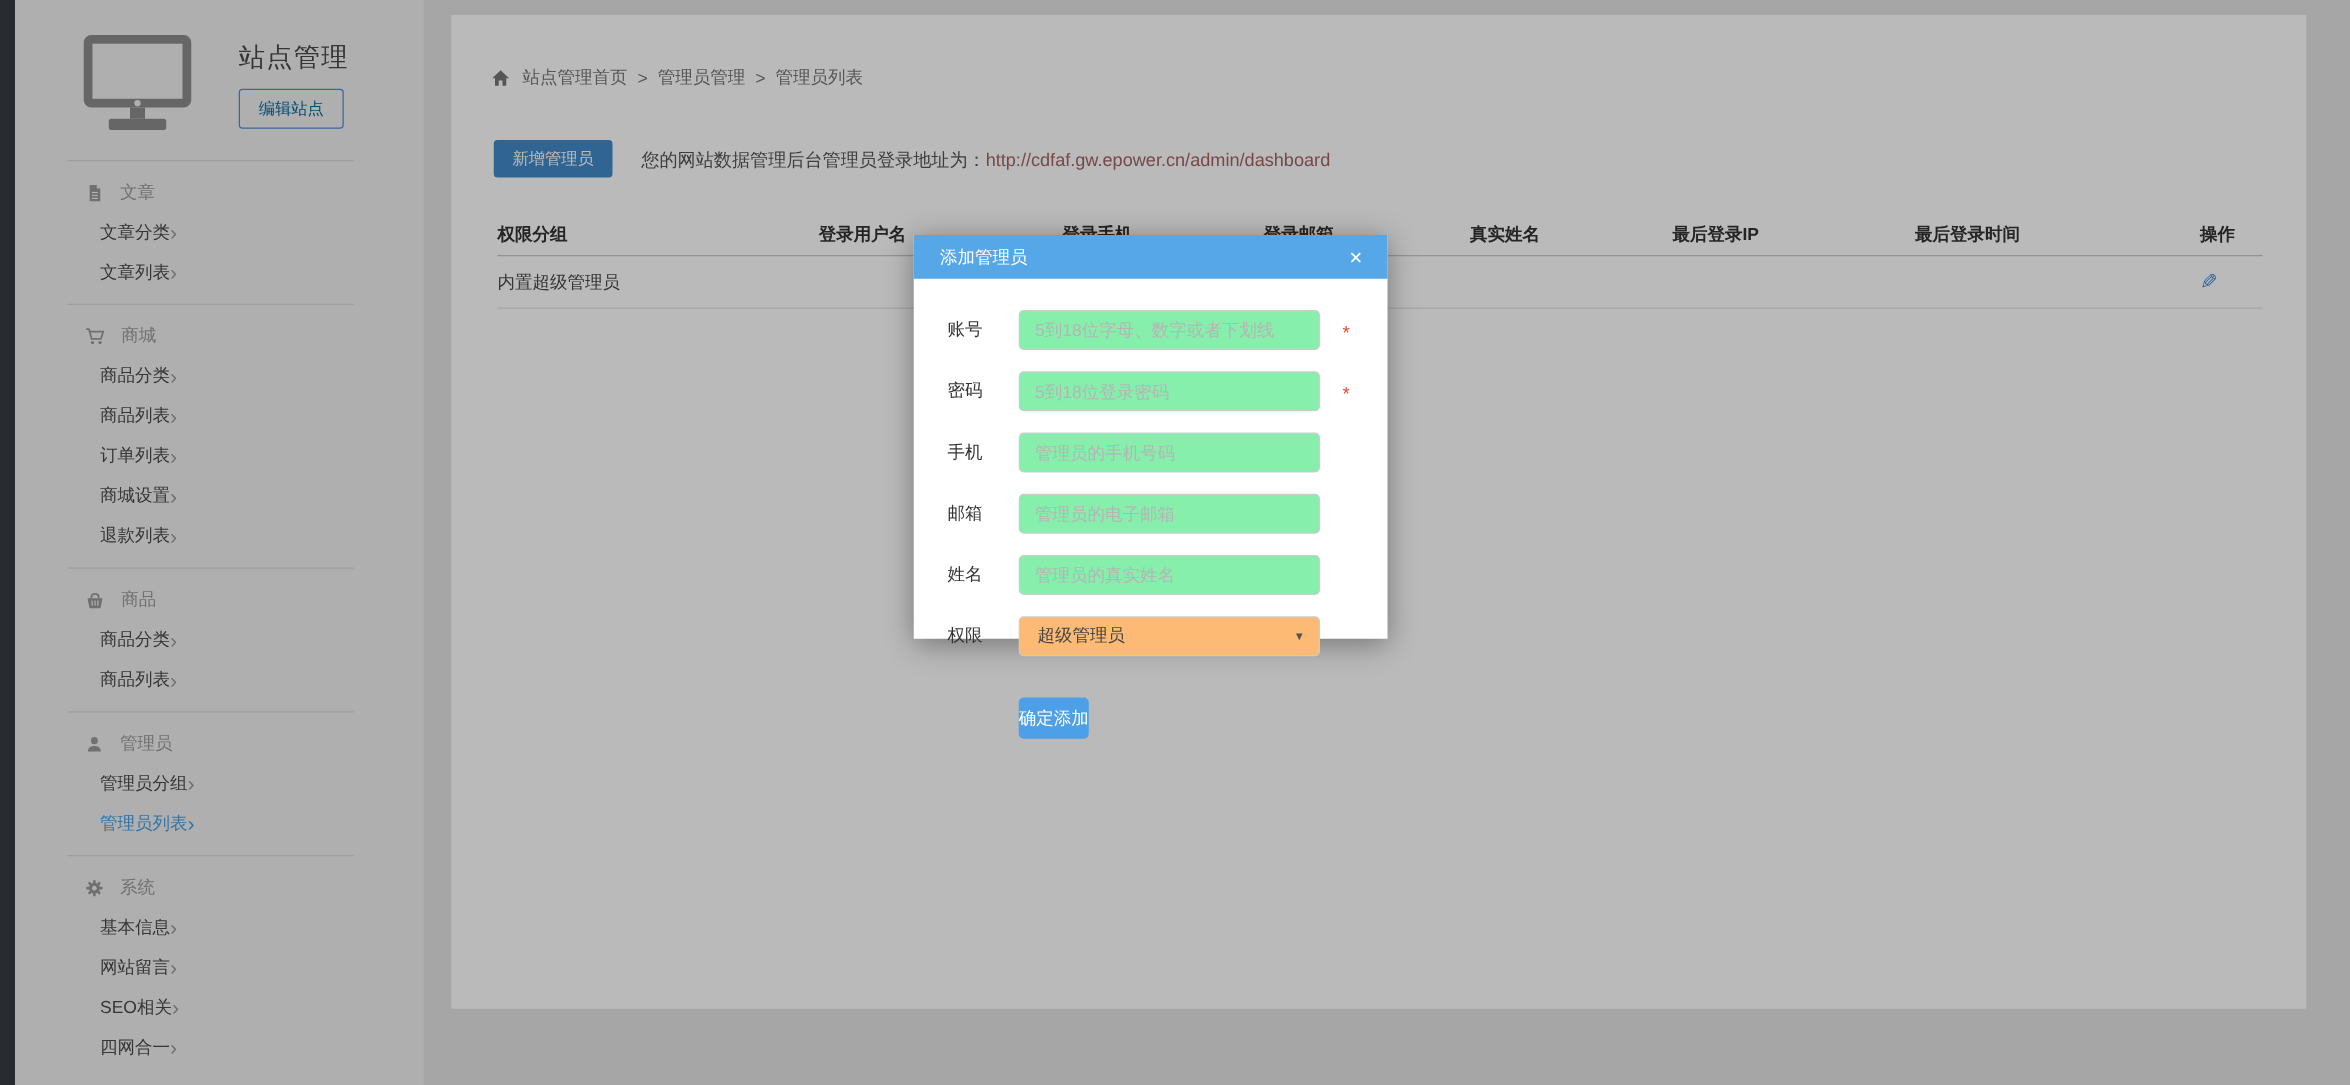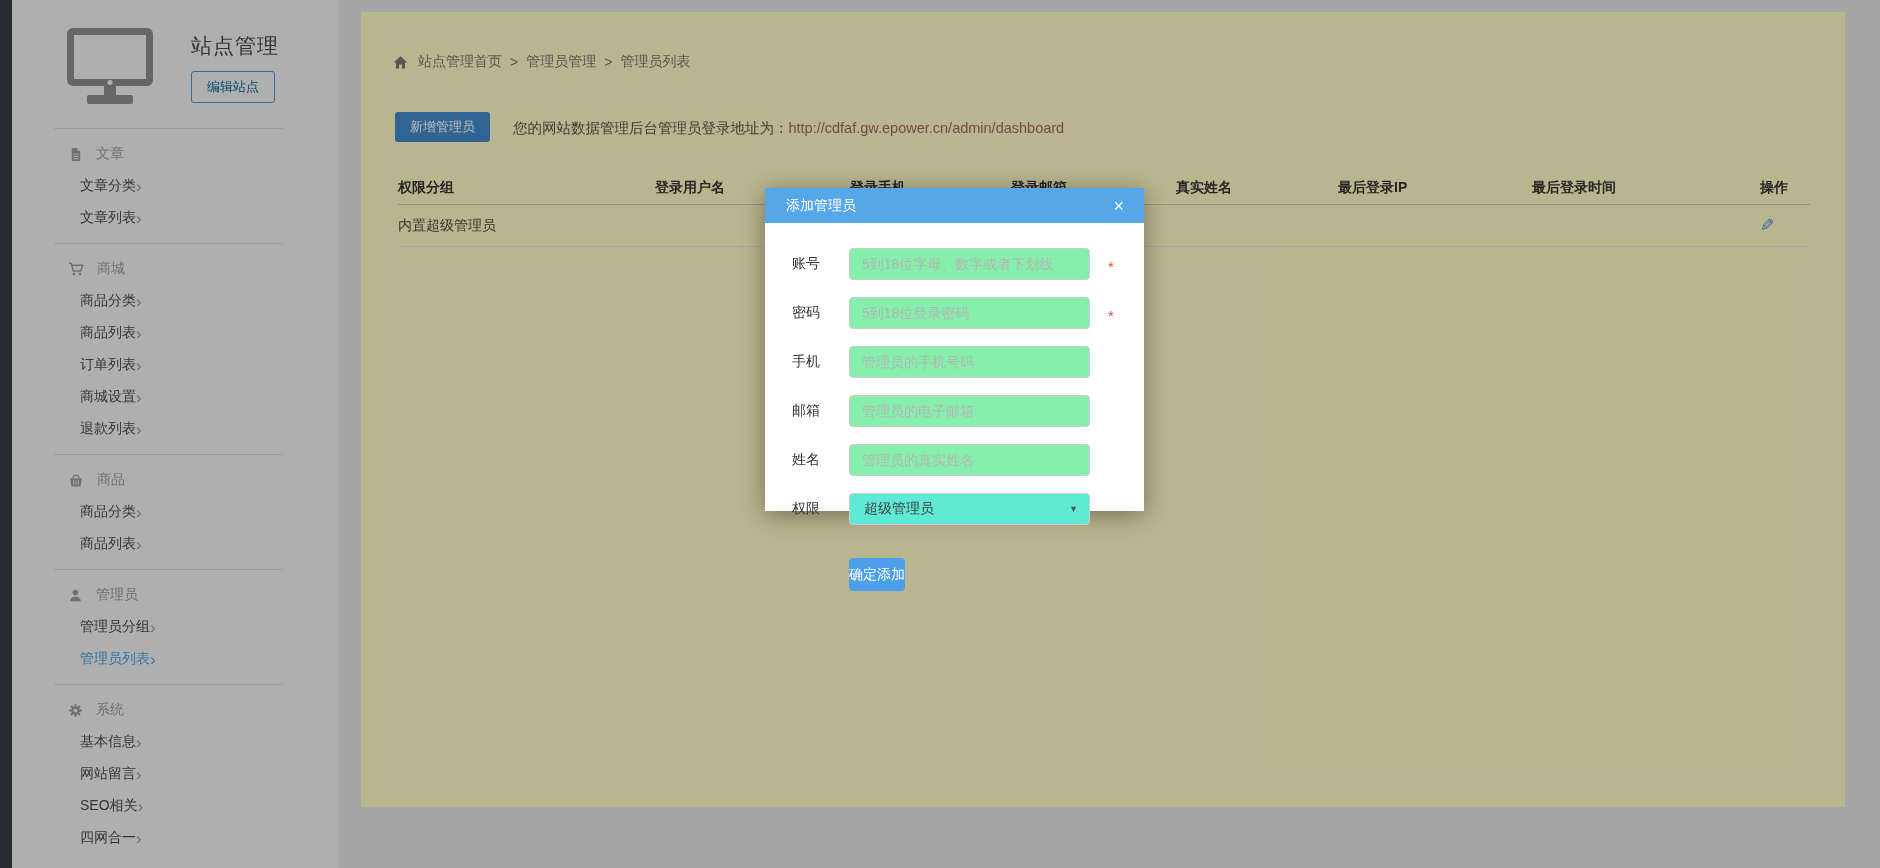--- a/index.html
+++ b/index.html
@@ -33,55 +33,55 @@
   hr.sb.first { margin-top:24px; }
   .sb-sec-head { margin-top:6px; height:32px; display:flex; align-items:center; gap:13px;
       padding-left:56px; color:#9b9b9b; font-size:14px; }
   .sb-sec-head svg { display:block; }
   .sb-item { height:32px; display:flex; align-items:center; 
       padding-left:68px; padding-right:72px; color:#4a4a4a; font-size:14px; cursor:pointer; }
   .sb-item .chev { color:#9a9a9a; font-size:17px; line-height:1; }
   .sb-item.active, .sb-item.active .chev { color:#4a9fe0; }
 
   
-  .card { position:absolute; left:361px; top:12px; width:1484px; height:795px; background:#fef9c3; }
+  .card { position:absolute; left:361px; top:12px; width:1484px; height:795px; background:#ffffff; }
   .breadcrumb { position:absolute; left:32px; top:41px; display:flex; align-items:center; gap:8px;
       color:#777; font-size:14px; }
   .breadcrumb svg { display:block; margin-right:2px; }
 
   .add-admin-btn { position:absolute; left:34px; top:100px; height:30px; padding:0 15px;
       background:#428bca; color:#fff; border:none; border-radius:3px; font-size:13px; cursor:pointer;
       font-family:"Liberation Sans", sans-serif; }
   .info-line { position:absolute; left:152px; top:107px; font-size:14.5px; color:#555; }
   .info-line a { color:#a26565; text-decoration:none; }
 
   .grid { position:absolute; left:37px; right:35px; top:160px; }
   .grid-row { display:grid; grid-template-columns:257px 195px 161px 165px 162px 194px 228px 1fr; align-items:center; }
   .grid-row.head { height:33px; font-weight:bold; color:#333; border-bottom:1px solid #c9c9c9; }
   .grid-row.body-row { height:42px; color:#4a4a4a; border-bottom:1px solid #e3e3e3; }
   .edit-pencil { color:#4a90d9; font-size:17px; display:inline-block; transform:scaleX(-1); cursor:pointer; }
 
   
   .overlay { position:absolute; left:0; top:0; width:1880px; height:868px; background:rgba(0,0,0,0.27); z-index:10; }
-  .modal { position:absolute; left:765px; top:188px; width:379px; height:323px; background:#fff; z-index:20;
+  .modal { position:absolute; left:731px; top:188px; width:379px; height:323px; background:#fff; z-index:20;
       box-shadow:0 4px 22px rgba(0,0,0,0.38); }
   .modal-header { height:35px; background:#56a7e8; display:flex; align-items:center; justify-content:space-between;
       padding:0 20px 0 21px; }
   .modal-title { color:#fff; font-size:14px; }
   .modal-close { color:#fff; font-size:18px; line-height:1; cursor:pointer; }
   .modal-body { padding:25px 0 0 27px; }
   .field-row { display:flex; align-items:center; height:32px; margin-bottom:17px; }
   .field-label { width:57px; font-size:14px; color:#333; }
   .field-input { width:241px; height:32px; border:1px solid #ccc; border-radius:4px; padding:0 12px;
       font-size:14px; color:#555; background:#86efac; font-family:"Liberation Sans", sans-serif; }
   .field-input::placeholder { color:#b5b5b5; opacity:1; }
   .req-star { color:#dd4b39; font-size:15px; margin-left:18px; margin-top:4px; }
   .select-box { width:241px; height:32px; border:1px solid #ccc; border-radius:4px; display:flex;
       align-items:center; justify-content:space-between; padding:0 11px 0 14px; color:#444; font-size:14px;
-      cursor:pointer; background:#5eead4; }
+      cursor:pointer; background:#fdba74; }
   .select-caret { font-size:9px; color:#555; }
   .submit-btn { margin-left:57px; margin-top:16px; height:33px; padding:0 0; background:#4da0e8;
       border:none; border-radius:4px; color:#fff; font-size:14px; cursor:pointer;
       font-family:"Liberation Sans", sans-serif; }
 </style>
 </head>
 <body>
 
 <div class="dark-strip"></div>
 

